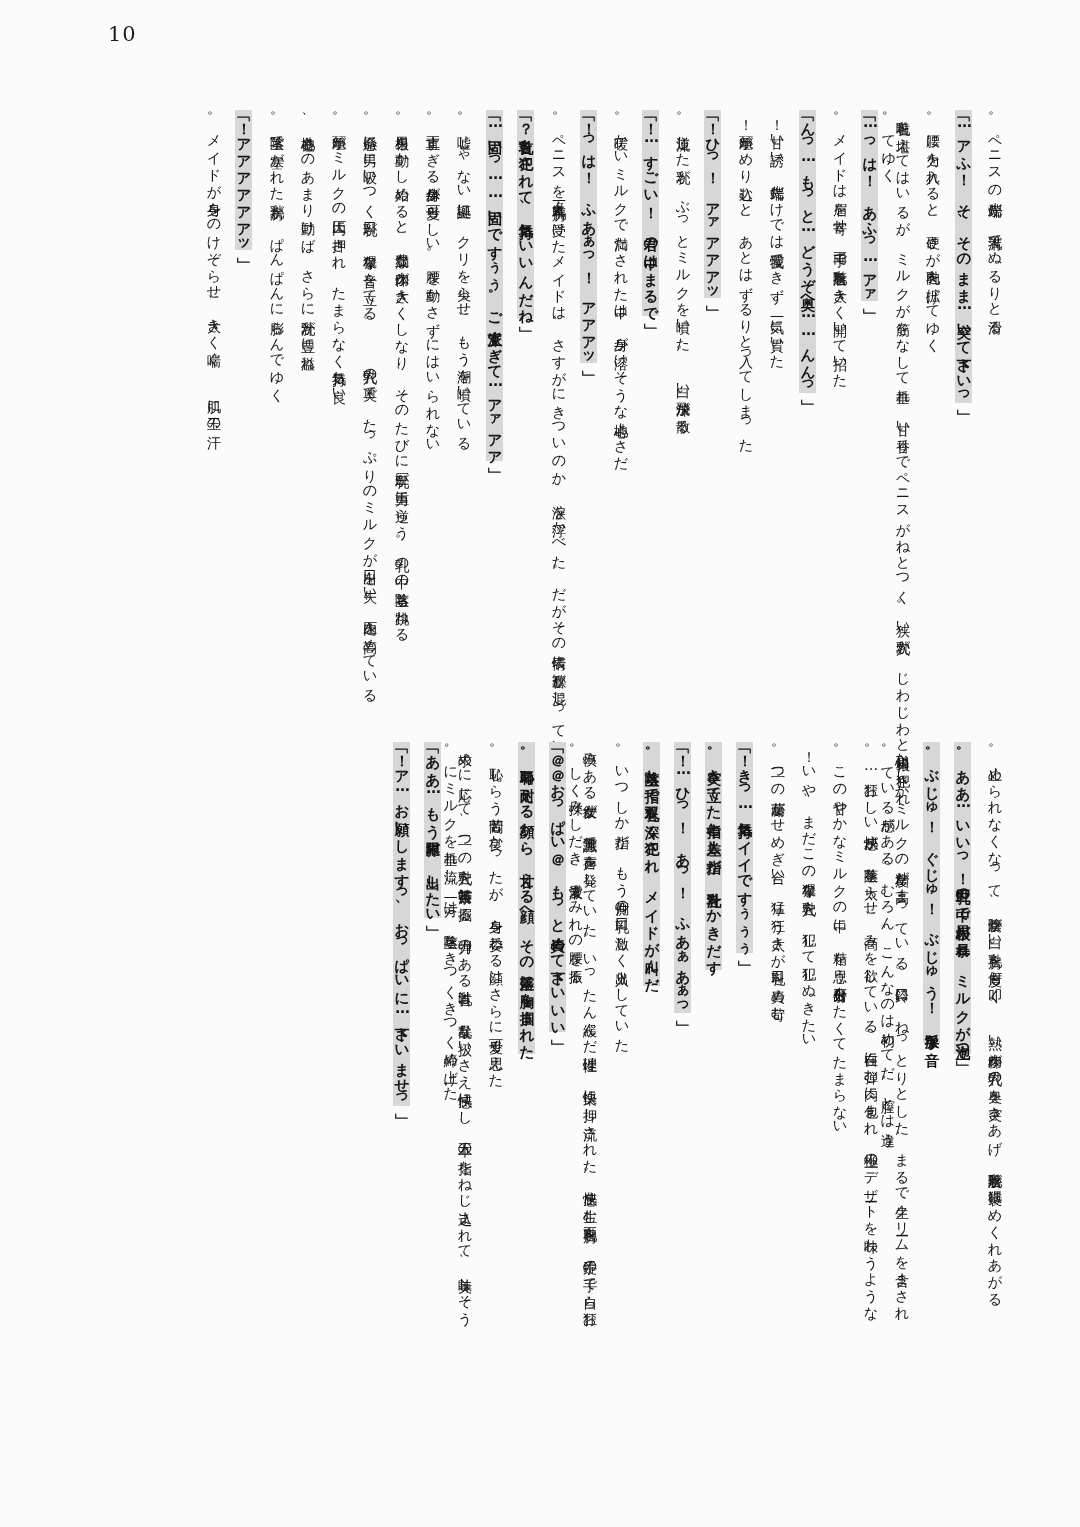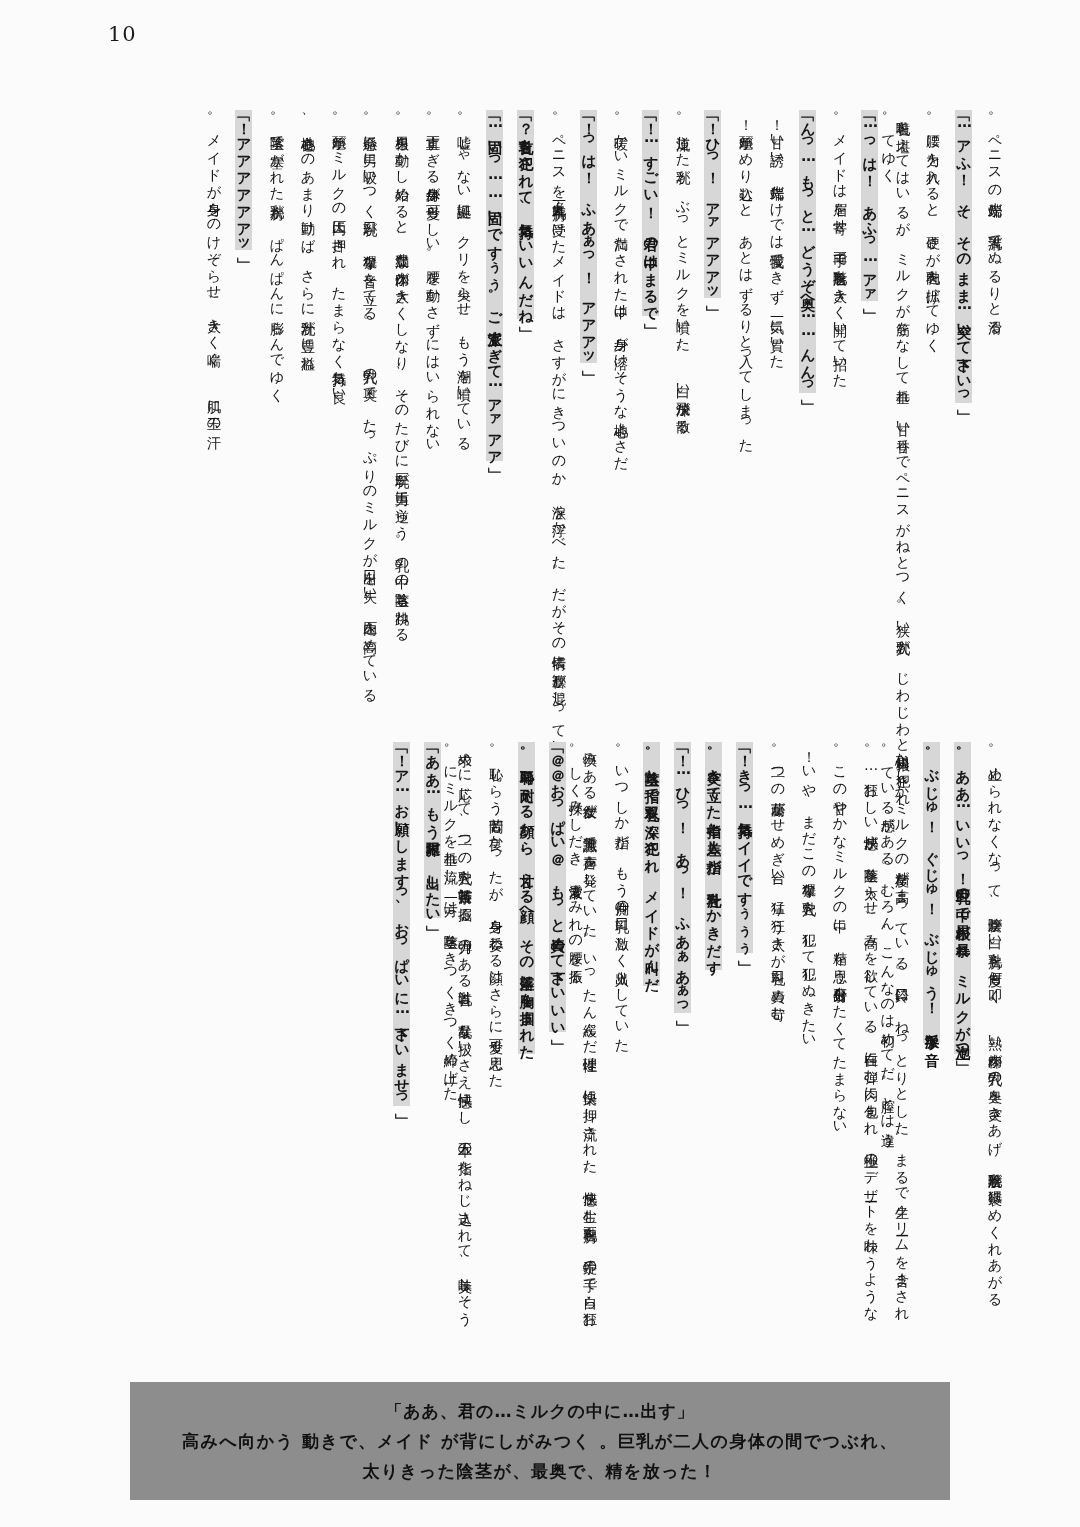--- a/index.html
+++ b/index.html
@@ -127,19 +127,14 @@
       <div class="vcol" style="right: 373px; top: 650px; max-height: 540px;">いつしか指が、もう片側の乳口に激しく出入りしていた。</div>
       <div class="vcol" style="right: 405px; top: 650px; max-height: 700px;">慎みある彼女が、無意識で喜声を発していた。いったん緩んだ理性は、快楽に押し流された。快感を生む両乳房を、手錠の手で自ら狂おしく揉みしだき、愛液まみれの腰を振る。</div>
       <div class="vcol bold shade" style="right: 436px; top: 650px; max-height: 470px;">「おっぱい＠　もっと責めて下さいいい＠＠」</div>
       <div class="vcol bold shade" style="right: 467px; top: 650px; max-height: 590px;">恥辱に耐える顔から、甘える顔へ。その落差に胸を掴まれた。</div>
       <div class="vcol" style="right: 499px; top: 650px; max-height: 610px;">恥じらう苦悶も良かったが、身を委ねる顔はさらに可愛く思えた。</div>
       <div class="vcol" style="right: 530px; top: 650px; max-height: 700px;">求めに応じて、二つの乳穴を無茶苦茶に掘る。弾力のある乳首は、乱暴な扱いさえ快感にし、五本の指をねじ込まれて、美味しそうにミルクを垂れ流し、一方は、陰茎をきつくきつく締め上げた。</div>
       <div class="vcol bold shade" style="right: 561px; top: 650px; max-height: 360px;">「ああ…もう限界だ。出したい」</div>
       <div class="vcol bold shade" style="right: 592px; top: 650px; max-height: 540px;">「ア…お願いしますっ、おっぱいに…下さいませっ！」</div>
     </div>
 
-  <div class="banner">
-    <div class="l1">「ああ、君の…ミルクの中に…出す」</div>
-    <div class="l2">高みへ向かう 動きで、メイド が背にしがみつく 。巨乳が二人の身体の間でつぶれ、</div>
-    <div class="l3">太りきった陰茎が、最奥で、精を放った！</div>
-  </div>
 
 </div>
 
 </body></html>

